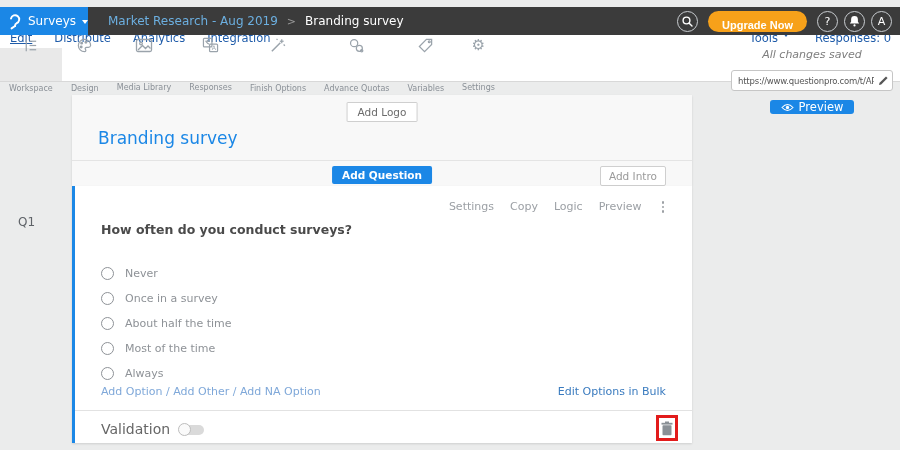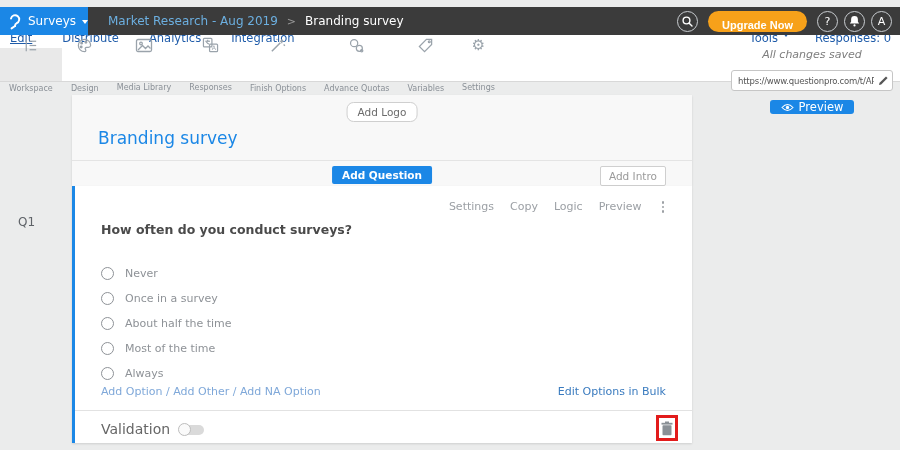--- a/index.html
+++ b/index.html
@@ -16,21 +16,21 @@
   .crumb-parent { color:#6CAFE0; cursor:pointer; }
   .crumb-sep { color:#9A9A9A; margin:0 9px; font-size:11px; }
   .crumb-current { color:#FFFFFF; }
   .topbar-right { margin-left:auto; display:flex; align-items:center; gap:6px; padding-right:8px; }
   .circle-btn { width:21px; height:21px; border:1.5px solid #C9CDD1; border-radius:50%; display:flex; align-items:center; justify-content:center; color:#fff; font-size:11px; cursor:pointer; background:transparent; flex:none; }
   .upgrade-btn { background:#F7A11A; color:#fff; font-size:11px; font-weight:bold; padding:4px 14px; height:21px; line-height:21px; border-radius:11px; border:none; cursor:pointer; margin:0 4px; }
 
   
   .navbar { position:absolute; top:28px; left:0; width:900px; height:20px; background:#fff; display:flex; align-items:center; font-size:11.5px; }
   .nav-tab { color:#1E5BA9; margin-left:10px; margin-right:22px; cursor:pointer; white-space:nowrap; }
-  .nav-tab:not(:first-child){ margin-left:8px; }
+  .nav-tab:not(:first-child){ margin-left:0; }
   .nav-tab.active { text-decoration:underline; }
   .nav-right { margin-left:auto; display:flex; align-items:center; gap:26px; padding-right:9px; color:#1E5BA9; }
   .tools-item { display:flex; cursor:pointer; }
   .tools-item .caret-down { border-top-color:#1E5BA9; }
 
   
   .toolbar { position:absolute; top:48px; left:0; width:900px; height:34px; background:#fff; border-bottom:1px solid #D8D8D8; display:flex; align-items:stretch; }
   .tool-item { display:flex; flex-direction:column; align-items:center; justify-content:center; gap:2px; padding:0 9px; min-width:46px; cursor:pointer; }
   .tool-item.active { background:#E9E9E9; }
   .tool-icon { height:17px; display:flex; align-items:center; justify-content:center; color:#9AA3AB; }
@@ -41,21 +41,21 @@
   .saved-status { font-style:italic; color:#7D7D7D; font-size:11px; white-space:nowrap; }
   .url-wrap { position:relative; display:flex; align-items:center; }
   .url-input { width:162px; height:21px; border:1px solid #C6C6C6; border-radius:3px; font-family:"DejaVu Sans",sans-serif; font-size:8.5px; letter-spacing:-0.2px; color:#555; padding:0 18px 0 6px; background:#fff; }
   .pencil-btn { position:absolute; right:4px; top:5px; cursor:pointer; line-height:0; }
   .preview-btn { background:#1B87E6; color:#fff; border:none; border-radius:3px; height:23px; padding:0 11px; font-size:11.5px; display:flex; align-items:center; gap:5px; cursor:pointer; font-family:inherit; }
 
   
   .q-id { position:absolute; left:18px; top:215px; font-size:12px; color:#5F6368; }
   .card { position:absolute; left:72px; top:95px; width:620px; }
   .card-header { position:relative; height:91px; background:#F8F8F8; box-shadow:0 1px 2px rgba(0,0,0,.12); }
-  .add-logo-btn { position:absolute; top:7px; left:50%; transform:translateX(-50%); background:#fff; border:1px solid #CFCFCF; border-radius:7px; color:#6B6B6B; font-size:10.5px; padding:3px 10px; cursor:pointer; font-family:inherit; }
+  .add-logo-btn { position:absolute; top:7px; left:50%; transform:translateX(-50%); background:#fff; border:1px solid #CFCFCF; border-radius:1px; color:#6B6B6B; font-size:10.5px; padding:3px 10px; cursor:pointer; font-family:inherit; }
   .survey-title { position:absolute; top:33px; left:26px; color:#1B87E6; font-size:17px; cursor:text; }
   .header-divider { position:absolute; top:65px; left:0; width:100%; border-top:1px solid #E4E4E4; }
   .add-question-btn { position:absolute; top:71px; left:50%; transform:translateX(-50%); background:#1B87E6; color:#fff; border:none; border-radius:2px; font-size:10.5px; font-weight:bold; padding:3px 10px; cursor:pointer; font-family:inherit; }
   .add-intro-btn { position:absolute; top:71px; right:26px; background:#fff; border:1px solid #CFCFCF; border-radius:2px; color:#9A9A9A; font-size:10.5px; padding:3px 8px; cursor:pointer; font-family:inherit; }
 
   .question-card { position:relative; height:257px; background:#fff; border-left:3px solid #1B87E6; box-shadow:0 1px 2px rgba(0,0,0,.12); }
   .q-menu { position:absolute; top:13px; right:24px; display:flex; align-items:center; gap:16px; }
   .q-menu-link { color:#9CA0A5; font-size:11px; cursor:pointer; }
   .dots-icon { display:flex; flex-direction:column; gap:2px; cursor:pointer; padding:2px 4px; }
   .dots-icon i { width:2.5px; height:2.5px; border-radius:50%; background:#9CA0A5; }

